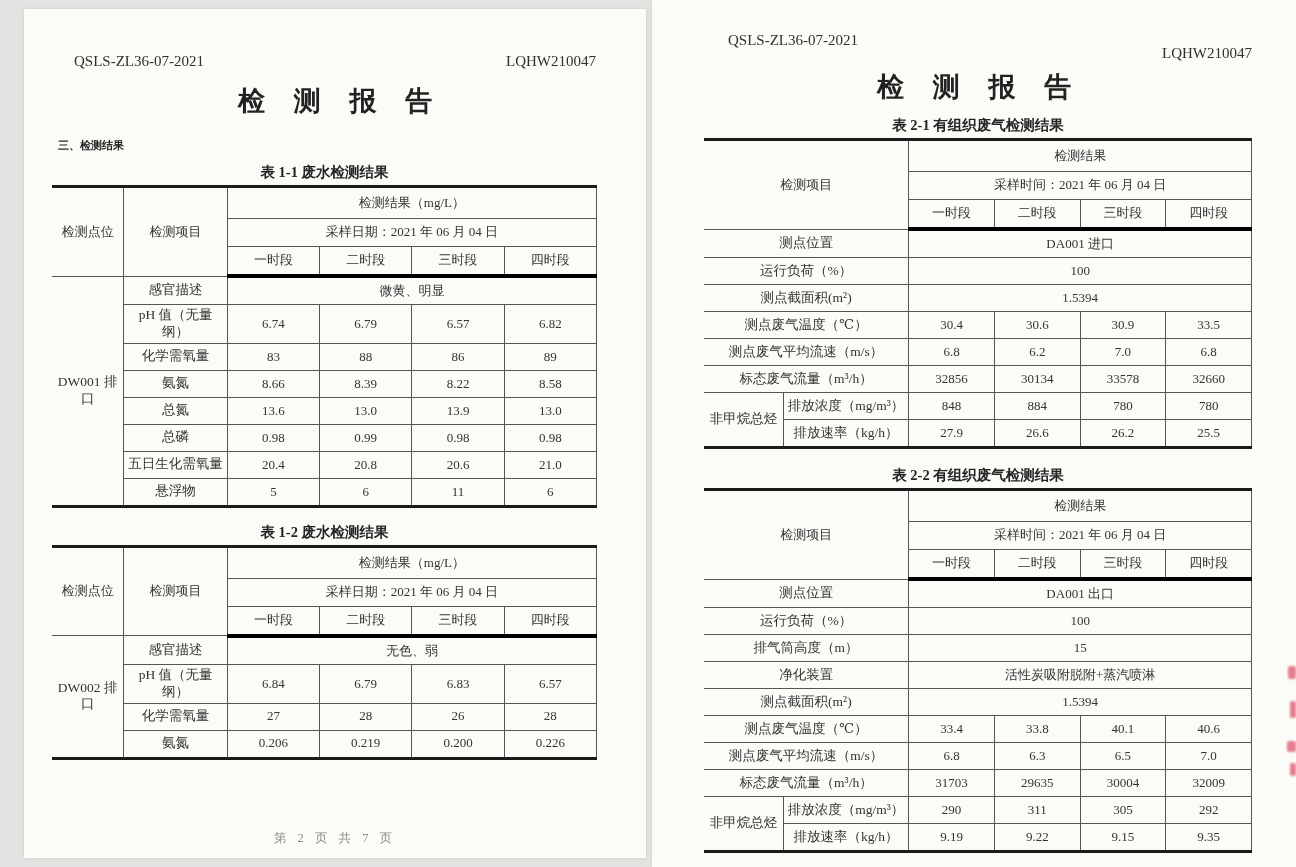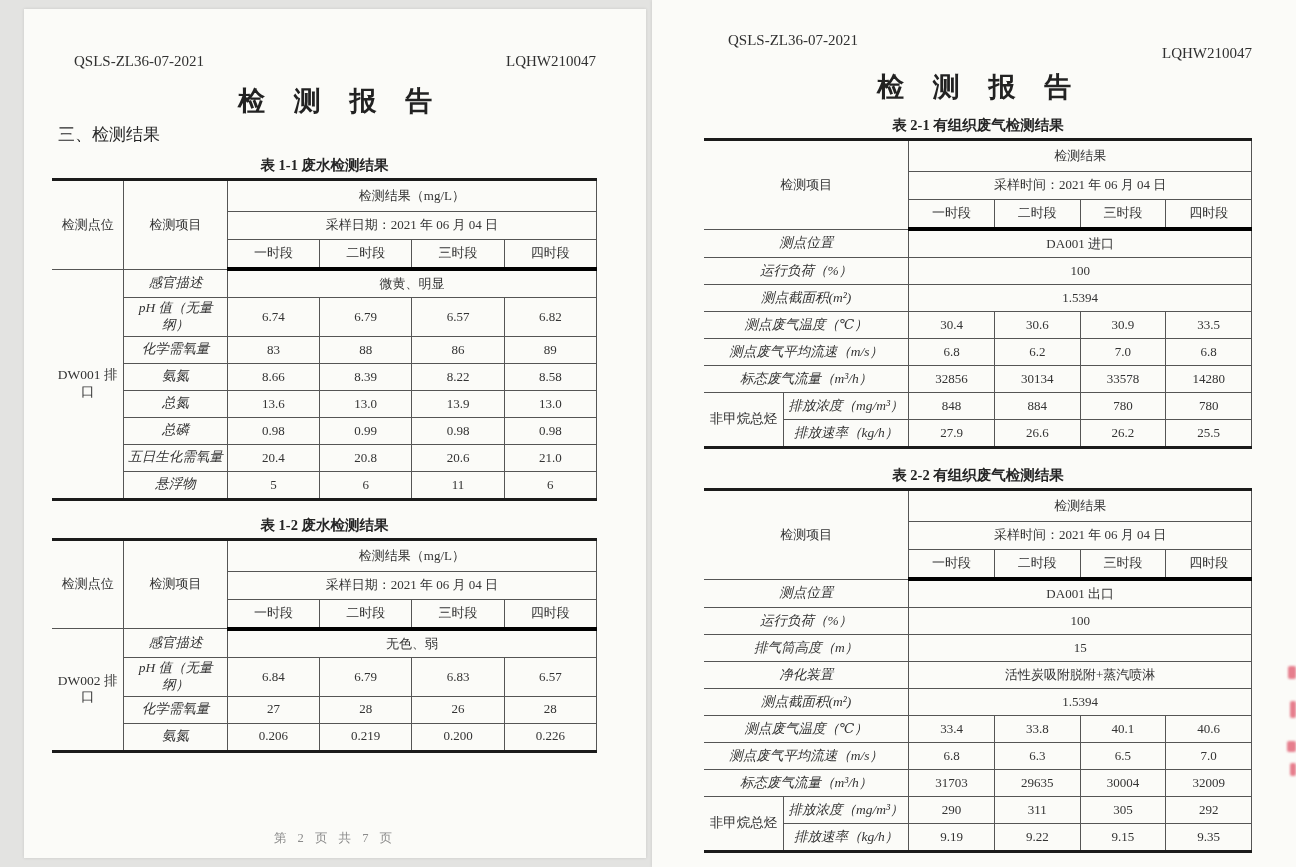--- a/index.html
+++ b/index.html
@@ -18,21 +18,21 @@
   .page-right .page-head{padding:32px 44px 0 76px;}
   .page-right .report-no{margin-top:13px;}
 
   .report-title{
     text-align:center;font-weight:700;font-size:27px;color:#222;
     letter-spacing:11px;text-indent:11px;
   }
   .page-left .report-title{margin-top:13px;}
   .page-right .report-title{margin-top:7px;}
 
-  .section-heading{margin:4px 0 0 34px;font-size:17px;font-weight:400;color:#262626;}
+  .section-heading{margin:19px 0 0 34px;font-size:11px;font-weight:700;color:#262626;}
 
   .tbl-caption{font-weight:700;font-size:14.5px;color:#242424;text-align:center;}
   .page-left .tbl-caption{width:545px;margin:10px 0 3px 28px;}
   .page-right .tbl-caption{width:548px;margin:11px 0 3px 52px;}
   .page-left .tbl-caption.second{margin-top:15px;}
   .page-right .tbl-caption.second{margin-top:17px;}
 
   table.rtable{
     border-collapse:collapse;table-layout:fixed;
     border-top:3px solid #1b1b1b;border-bottom:3px solid #1b1b1b;
@@ -44,21 +44,21 @@
     border:1px solid #555;
     text-align:center;vertical-align:middle;
     font-size:13px;line-height:1.25;color:#333;
     padding:2px 2px;height:22px;
     overflow:hidden;
   }
   table.rtable thead td{height:21px;padding:3px 2px;}
   table.rtable thead tr:first-child td{height:24px;}
   table.rtable tr.period-row td{border-bottom:4px solid #000000;}
   table.rtable td.site{font-size:13.5px;}
-  table.rtable td.label{font-size:13.5px;font-style:italic;}
+  table.rtable td.label{font-size:13.5px;}
 
   .page-foot{position:absolute;left:0;right:0;text-align:center;
     font-size:12.5px;color:#8b8b8b;letter-spacing:4px;}
   .page-left .page-foot{bottom:11px;}
   .page-right .page-foot{bottom:34px;}
 
   .seal{position:absolute;background:#e0556a;opacity:.75;filter:blur(1px);border-radius:2px;}
   .seal.s1{left:1288px;top:666px;width:8px;height:13px;}
   .seal.s2{left:1290px;top:701px;width:6px;height:17px;}
   .seal.s3{left:1287px;top:741px;width:9px;height:11px;}
@@ -275,21 +275,21 @@
           <td>6.8</td>
           <td>6.2</td>
           <td>7.0</td>
           <td>6.8</td>
         </tr>
         <tr>
           <td colspan="2" class="label">标态废气流量（m³/h）</td>
           <td>32856</td>
           <td>30134</td>
           <td>33578</td>
-          <td>14280</td>
+          <td>32660</td>
         </tr>
         <tr>
           <td rowspan="2" class="site">非甲烷总烃</td>
           <td colspan="1" class="label">排放浓度（mg/m³）</td>
           <td>848</td>
           <td>884</td>
           <td>780</td>
           <td>780</td>
         </tr>
         <tr>

